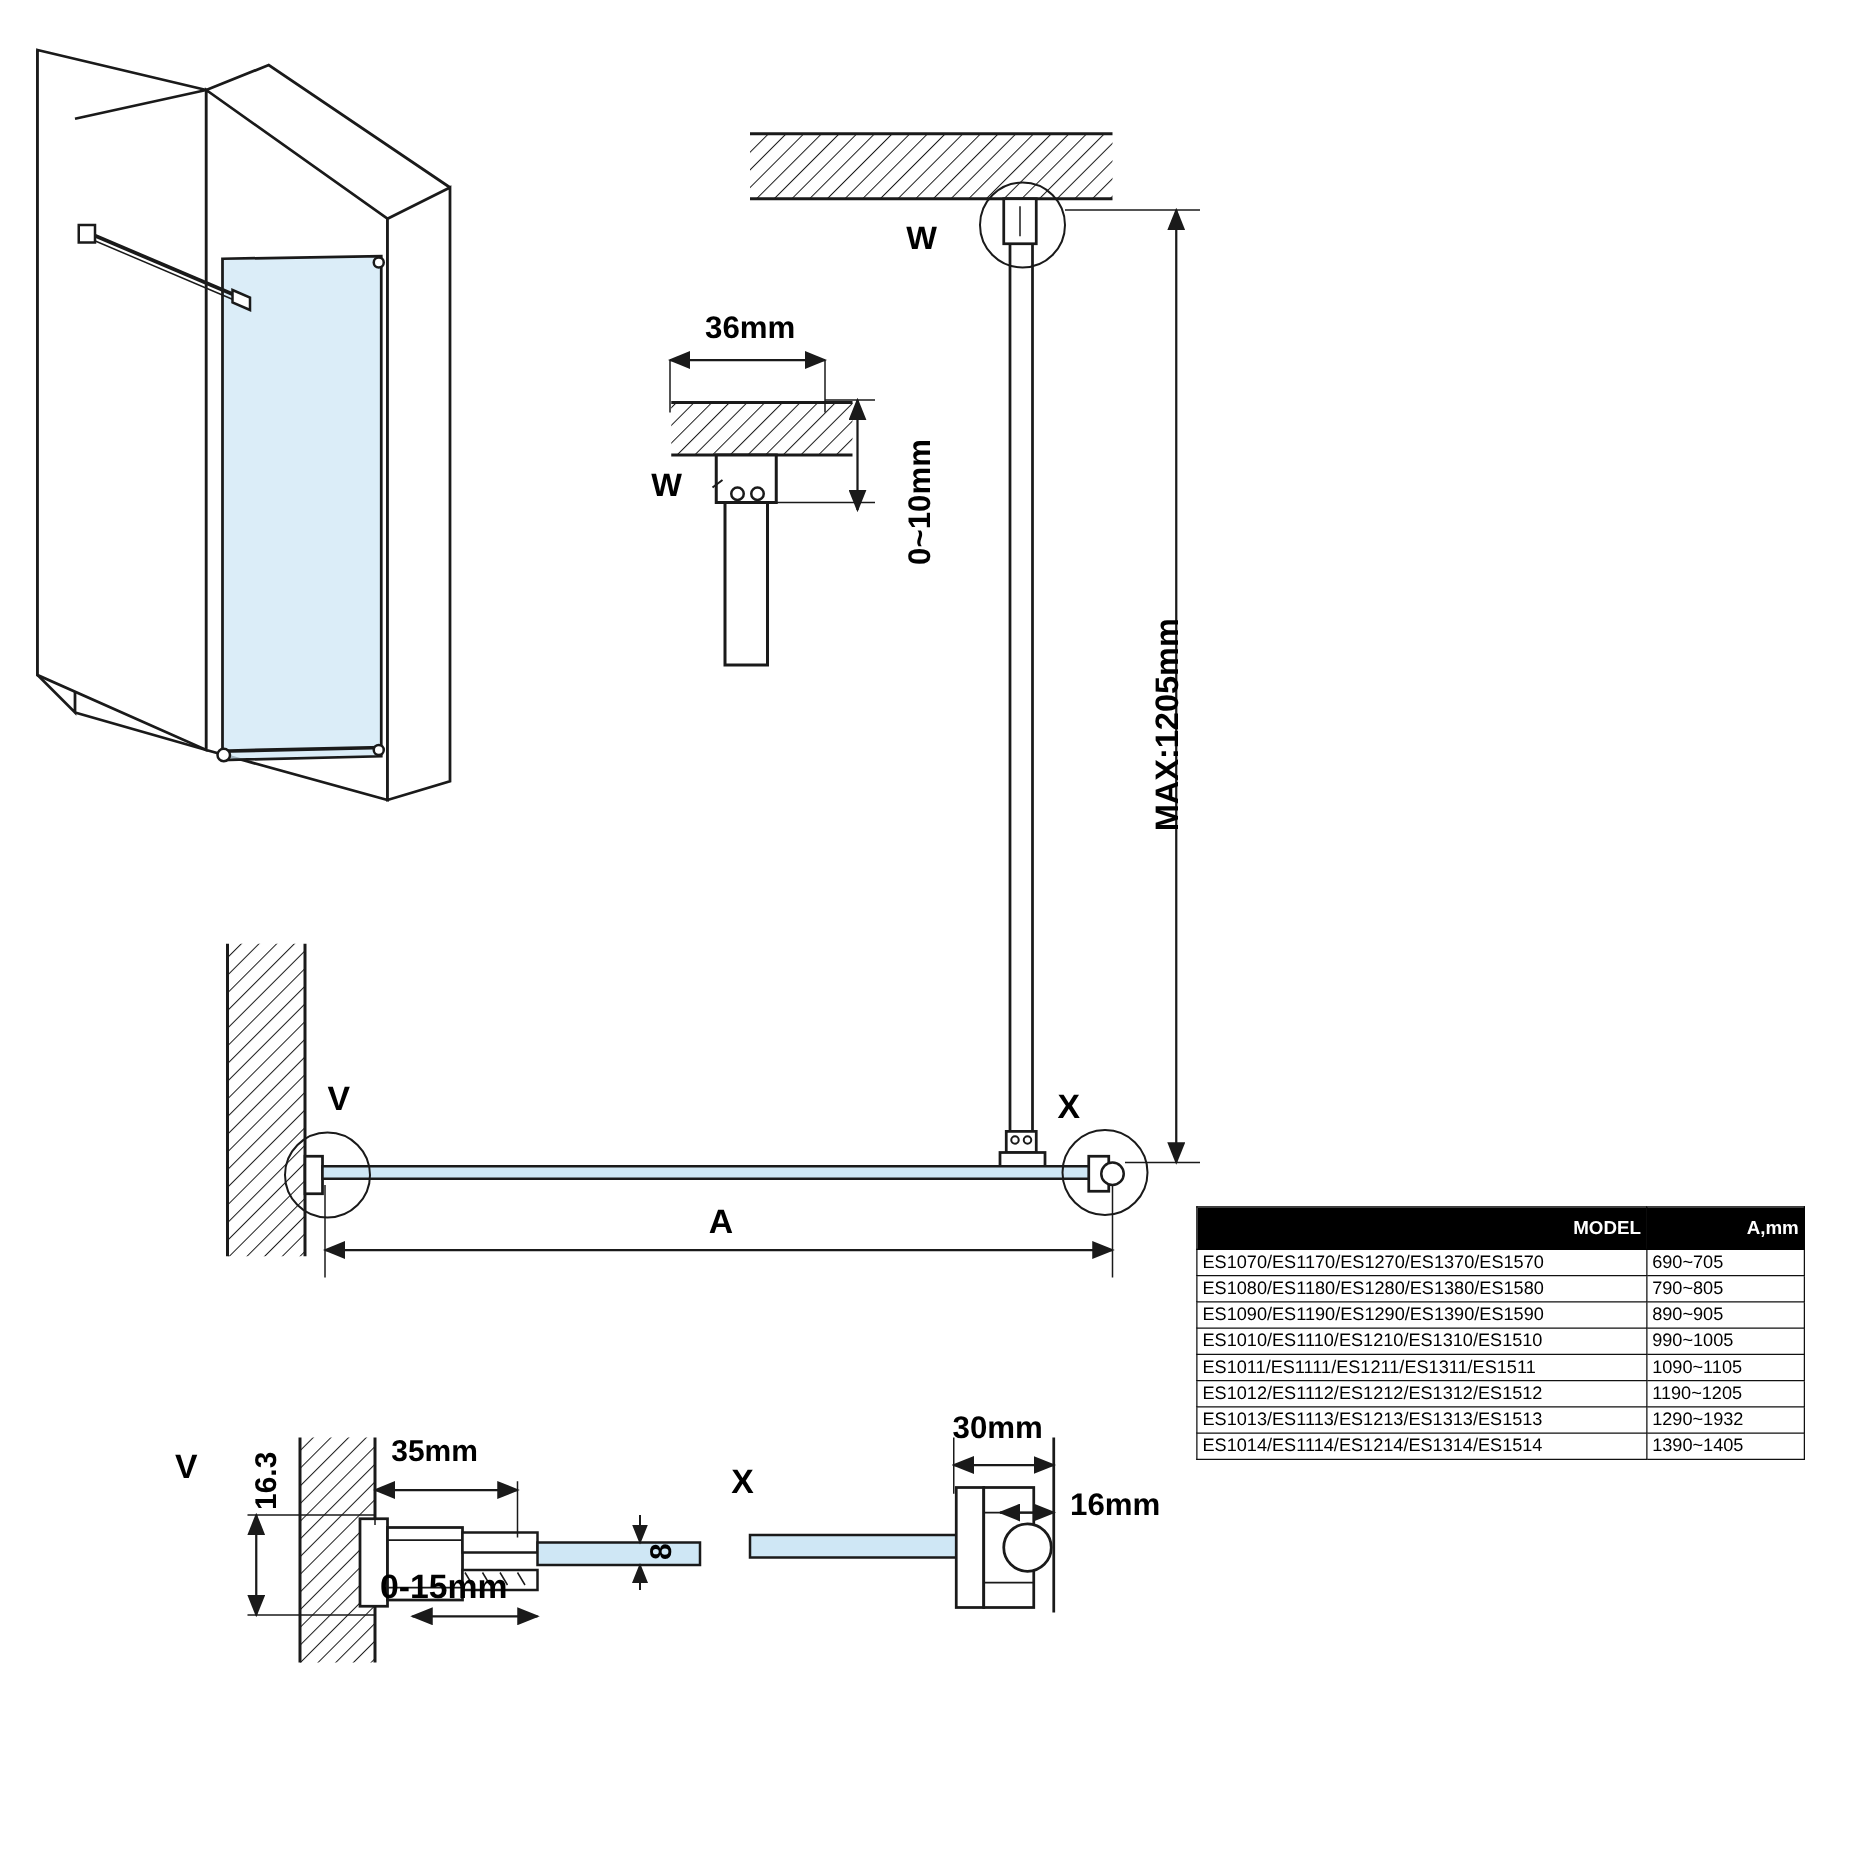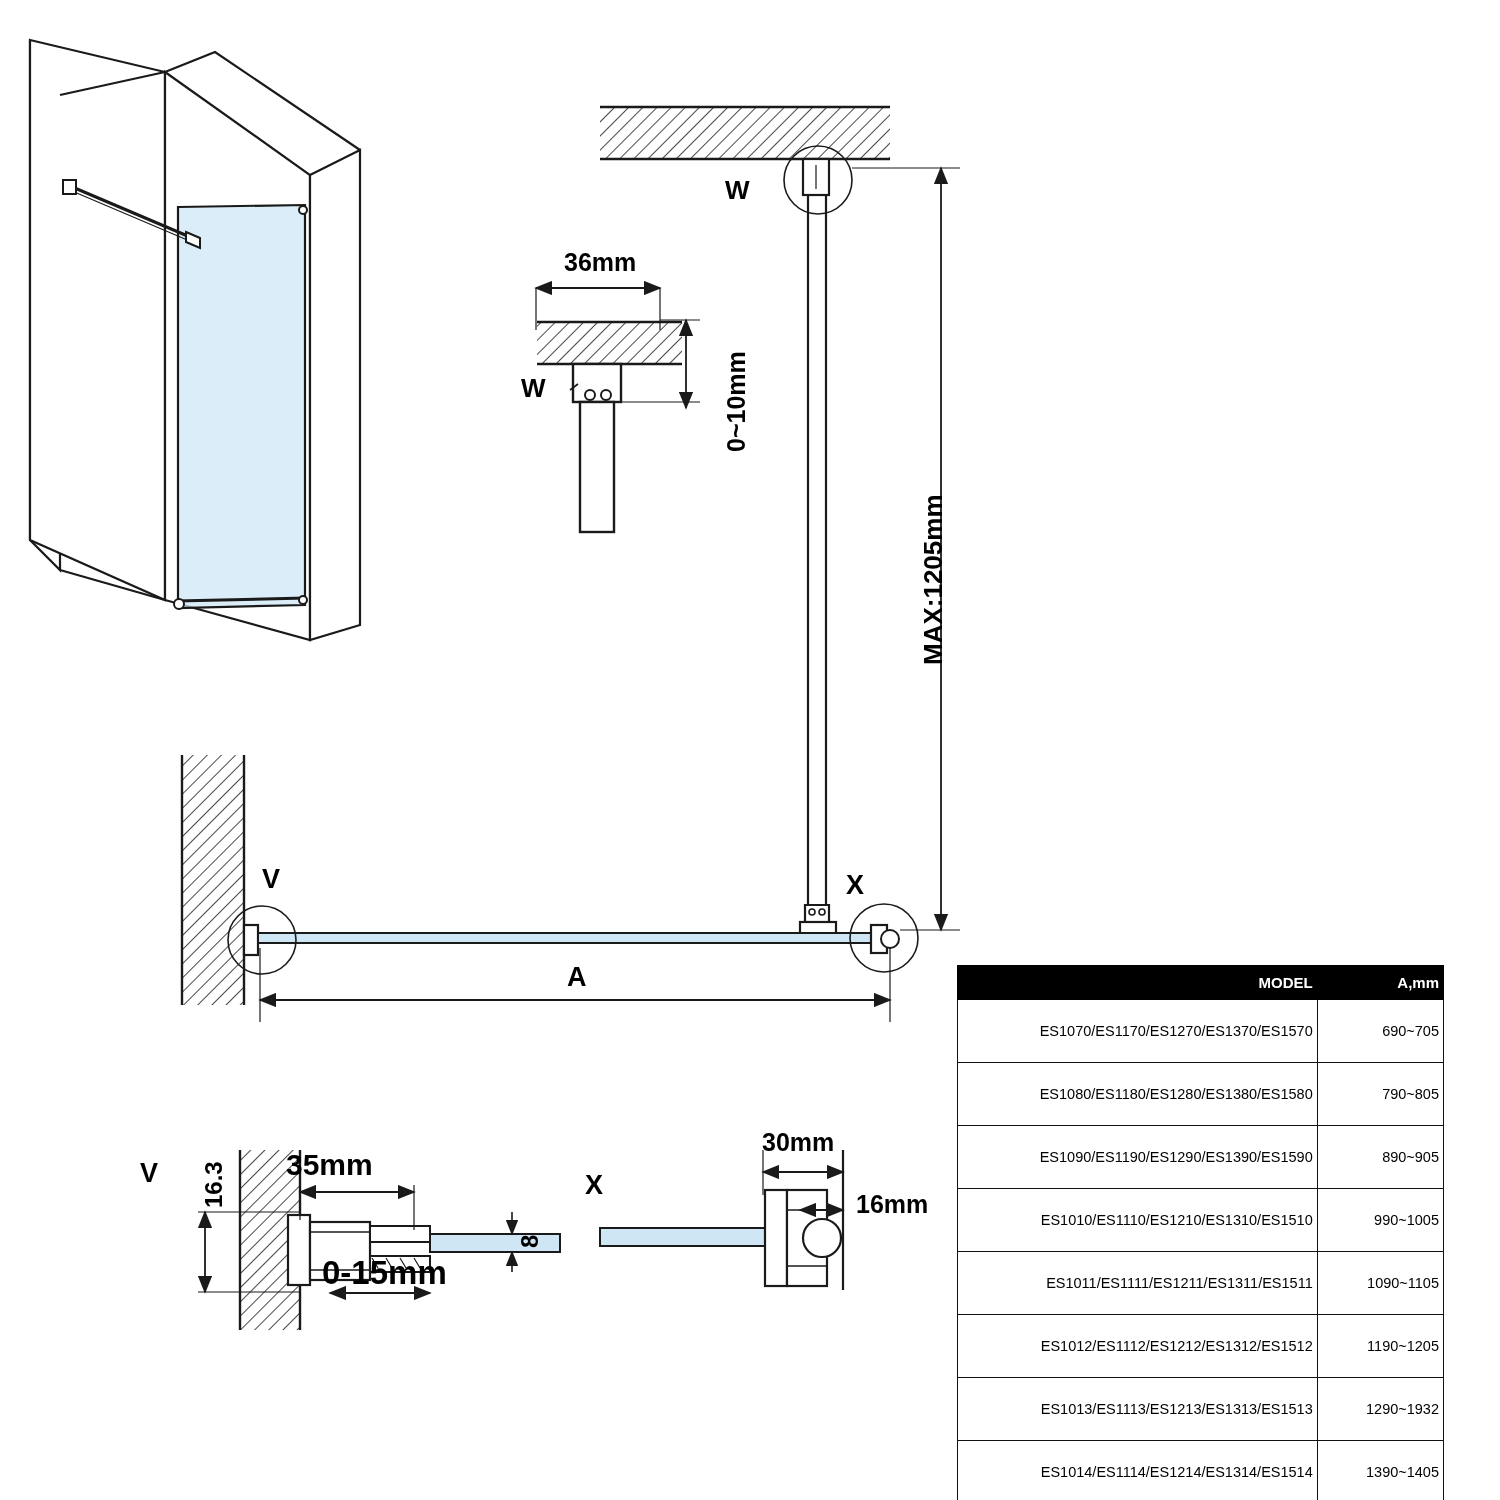--- a/index.html
+++ b/index.html
@@ -4,21 +4,21 @@
 <style>
   html,body{margin:0;padding:0;background:#ffffff;}
   body{width:1500px;height:1500px;position:relative;font-family:"Liberation Sans",sans-serif;color:#000;}
   .stage{position:absolute;left:0;top:0;width:1500px;height:1500px;}
   svg{display:block;}
   .lbl{position:absolute;font-weight:bold;color:#000;white-space:nowrap;}
   .vert{transform-origin:left top;}
   
   #spec-table{position:absolute;left:957px;top:965px;width:487px;border-collapse:collapse;}
   #spec-table th{background:#000;color:#fff;font-size:15px;font-weight:bold;padding:8px 4px;text-align:right;border:1px solid #000;}
-  #spec-table td{font-size:14.5px;padding:23px 4px;text-align:right;border:1px solid #111;color:#000;}
+  #spec-table td{font-size:14.5px;padding:2px 4px;text-align:left;border:1px solid #111;color:#000;}
   #spec-table td.model{width:350px;}
   #spec-table td.a{width:117px;}
 </style>
 </head>
 <body>
 
 <div class="stage">
 
 <svg width="1500" height="1500" viewBox="0 0 1500 1500">
   <defs>
@@ -181,22 +181,22 @@
 <div class="lbl" style="left:564px;top:248px;font-size:25px;">36mm</div>
 <div class="lbl vert" style="left:722px;top:452px;font-size:25px;transform:rotate(-90deg);">0~10mm</div>
 <div class="lbl vert" style="left:918px;top:665px;font-size:26px;transform:rotate(-90deg);">MAX:1205mm</div>
 
 <div class="lbl" style="left:262px;top:864px;font-size:27px;">V</div>
 <div class="lbl" style="left:846px;top:870px;font-size:27px;">X</div>
 <div class="lbl" style="left:567px;top:962px;font-size:27px;">A</div>
 
 <div class="lbl" style="left:140px;top:1158px;font-size:27px;">V</div>
 <div class="lbl vert" style="left:200px;top:1208px;font-size:24px;transform:rotate(-90deg);">16.3</div>
-<div class="lbl" style="left:286px;top:1148px;font-size:30px;">35mm</div>
-<div class="lbl" style="left:322px;top:1254px;font-size:33px;">0-15mm</div>
+<div class="lbl" style="left:313px;top:1148px;font-size:24px;">35mm</div>
+<div class="lbl" style="left:304px;top:1254px;font-size:27px;">0-15mm</div>
 <div class="lbl vert" style="left:516px;top:1248px;font-size:24px;transform:rotate(-90deg);">8</div>
 
 <div class="lbl" style="left:585px;top:1170px;font-size:27px;">X</div>
 <div class="lbl" style="left:762px;top:1128px;font-size:25px;">30mm</div>
 <div class="lbl" style="left:856px;top:1190px;font-size:25px;text-align:right;">16mm</div>
 
 <table id="spec-table">
   <thead>
     <tr>
       <th>MODEL</th>

